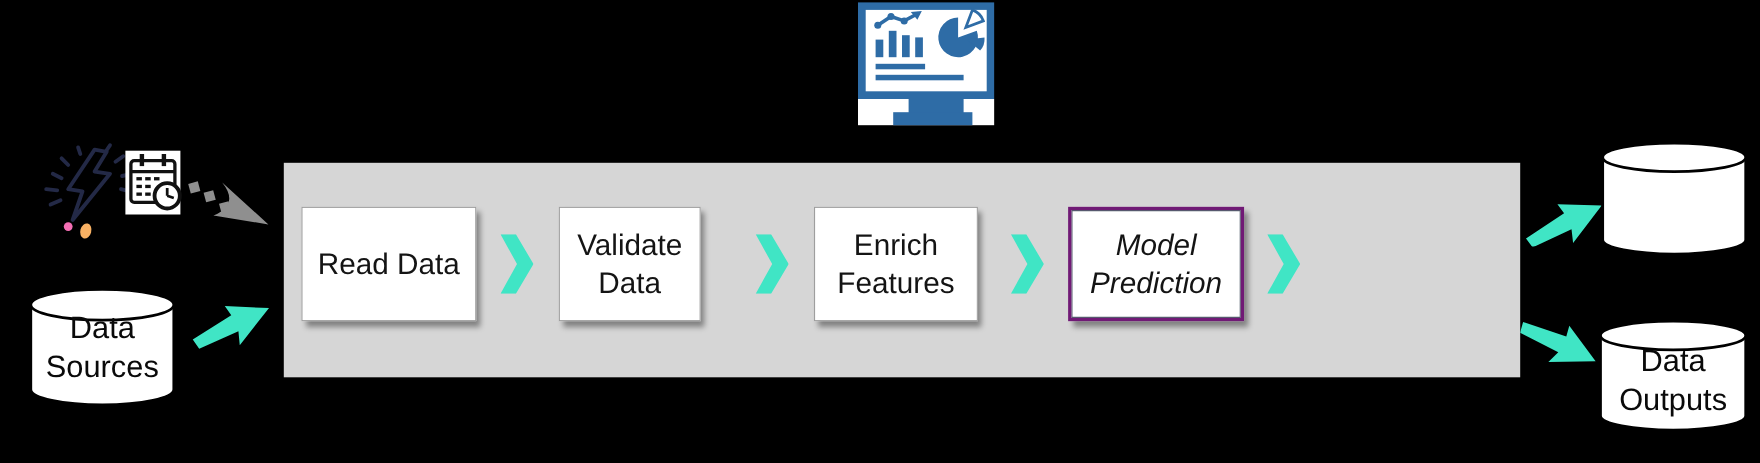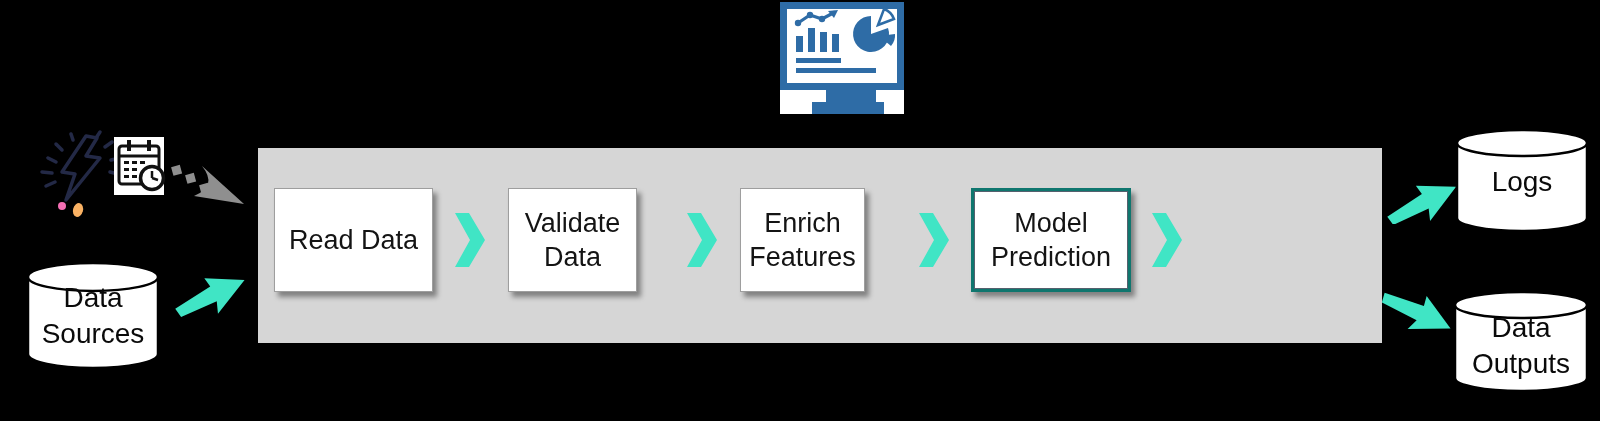--- a/index.html
+++ b/index.html
@@ -6,21 +6,21 @@
   #stage{position:relative;width:1600px;height:421px;background:#000;overflow:hidden;
          font-family:"Liberation Sans",sans-serif;}
   .abs{position:absolute;}
   
   #band{left:258px;top:148px;width:1124px;height:195px;background:#D6D6D6;}
   
   .node{top:188px;height:104px;background:#fff;border:1px solid #9E9E9E;
         box-shadow:4px 5px 5px rgba(0,0,0,0.40);
         display:flex;align-items:center;justify-content:center;box-sizing:border-box;}
   .node .label{white-space:pre-line;text-align:center;font-size:27px;line-height:34px;color:#141414;}
-  .node.highlight{border:3px solid #0f766e;box-shadow:4px 5px 5px rgba(0,0,0,0.40),inset 0 0 0 1px #55606E;}
+  .node.highlight{border:3px solid #701a75;box-shadow:4px 5px 5px rgba(0,0,0,0.40),inset 0 0 0 1px #55606E;font-style:italic;}
   
   .cyl-label{white-space:pre-line;text-align:center;font-size:28px;line-height:36px;color:#0a0a0a;}
   svg{display:block;}
 </style>
 </head>
 <body>
 
 <div id="stage">
 
   <svg class="abs" style="left:780px;top:2px" width="124" height="112" viewBox="0 0 124 112">
@@ -102,21 +102,21 @@
 
   <div class="abs" id="band"></div>
 
   <div class="abs node" style="left:274px;width:159px">
     <span class="label">Read Data</span>
   </div>
   <div class="abs node" style="left:508px;width:129px">
     <span class="label">Validate
 Data</span>
   </div>
-  <div class="abs node" style="left:740px;width:125px">
+  <div class="abs node" style="left:740px;width:149px">
     <span class="label">Enrich
 Features</span>
   </div>
   <div class="abs node highlight" style="left:971px;width:160px">
     <span class="label">Model
 Prediction</span>
   </div>
 
   <svg class="abs" style="left:455px;top:213px" width="30" height="54" viewBox="0 0 30 54">
       <polygon points="0,0 14,0 30,27 14,54 0,54 15,27" fill="#40E5C5"></polygon>
@@ -151,21 +151,20 @@
     <path d="M2,16 L2,93 A65,14 0 0 0 132,93 L132,16" fill="#fff" stroke="#000" stroke-width="2.5"></path>
     <ellipse cx="67" cy="16" rx="65" ry="14" fill="#fff" stroke="#000" stroke-width="2.5"></ellipse>
   </svg>
   <div class="abs cyl-label" style="left:26px;top:280px;width:134px">Data
 Sources</div>
 
   <svg class="abs" style="left:1455px;top:128px" width="134" height="106" viewBox="0 0 134 106">
     <path d="M2,15 L2,90 A65,13 0 0 0 132,90 L132,15" fill="#fff" stroke="#000" stroke-width="2.5"></path>
     <ellipse cx="67" cy="15" rx="65" ry="13" fill="#fff" stroke="#000" stroke-width="2.5"></ellipse>
   </svg>
-  <div class="abs cyl-label" style="left:1455px;top:164px;width:134px">Logs</div>
 
   <svg class="abs" style="left:1453px;top:290px" width="136" height="104" viewBox="0 0 136 104">
     <path d="M2,15 L2,88 A66,13 0 0 0 134,88 L134,15" fill="#fff" stroke="#000" stroke-width="2.5"></path>
     <ellipse cx="68" cy="15" rx="66" ry="13" fill="#fff" stroke="#000" stroke-width="2.5"></ellipse>
   </svg>
   <div class="abs cyl-label" style="left:1453px;top:310px;width:136px">Data
 Outputs</div>
 
 </div>
 

